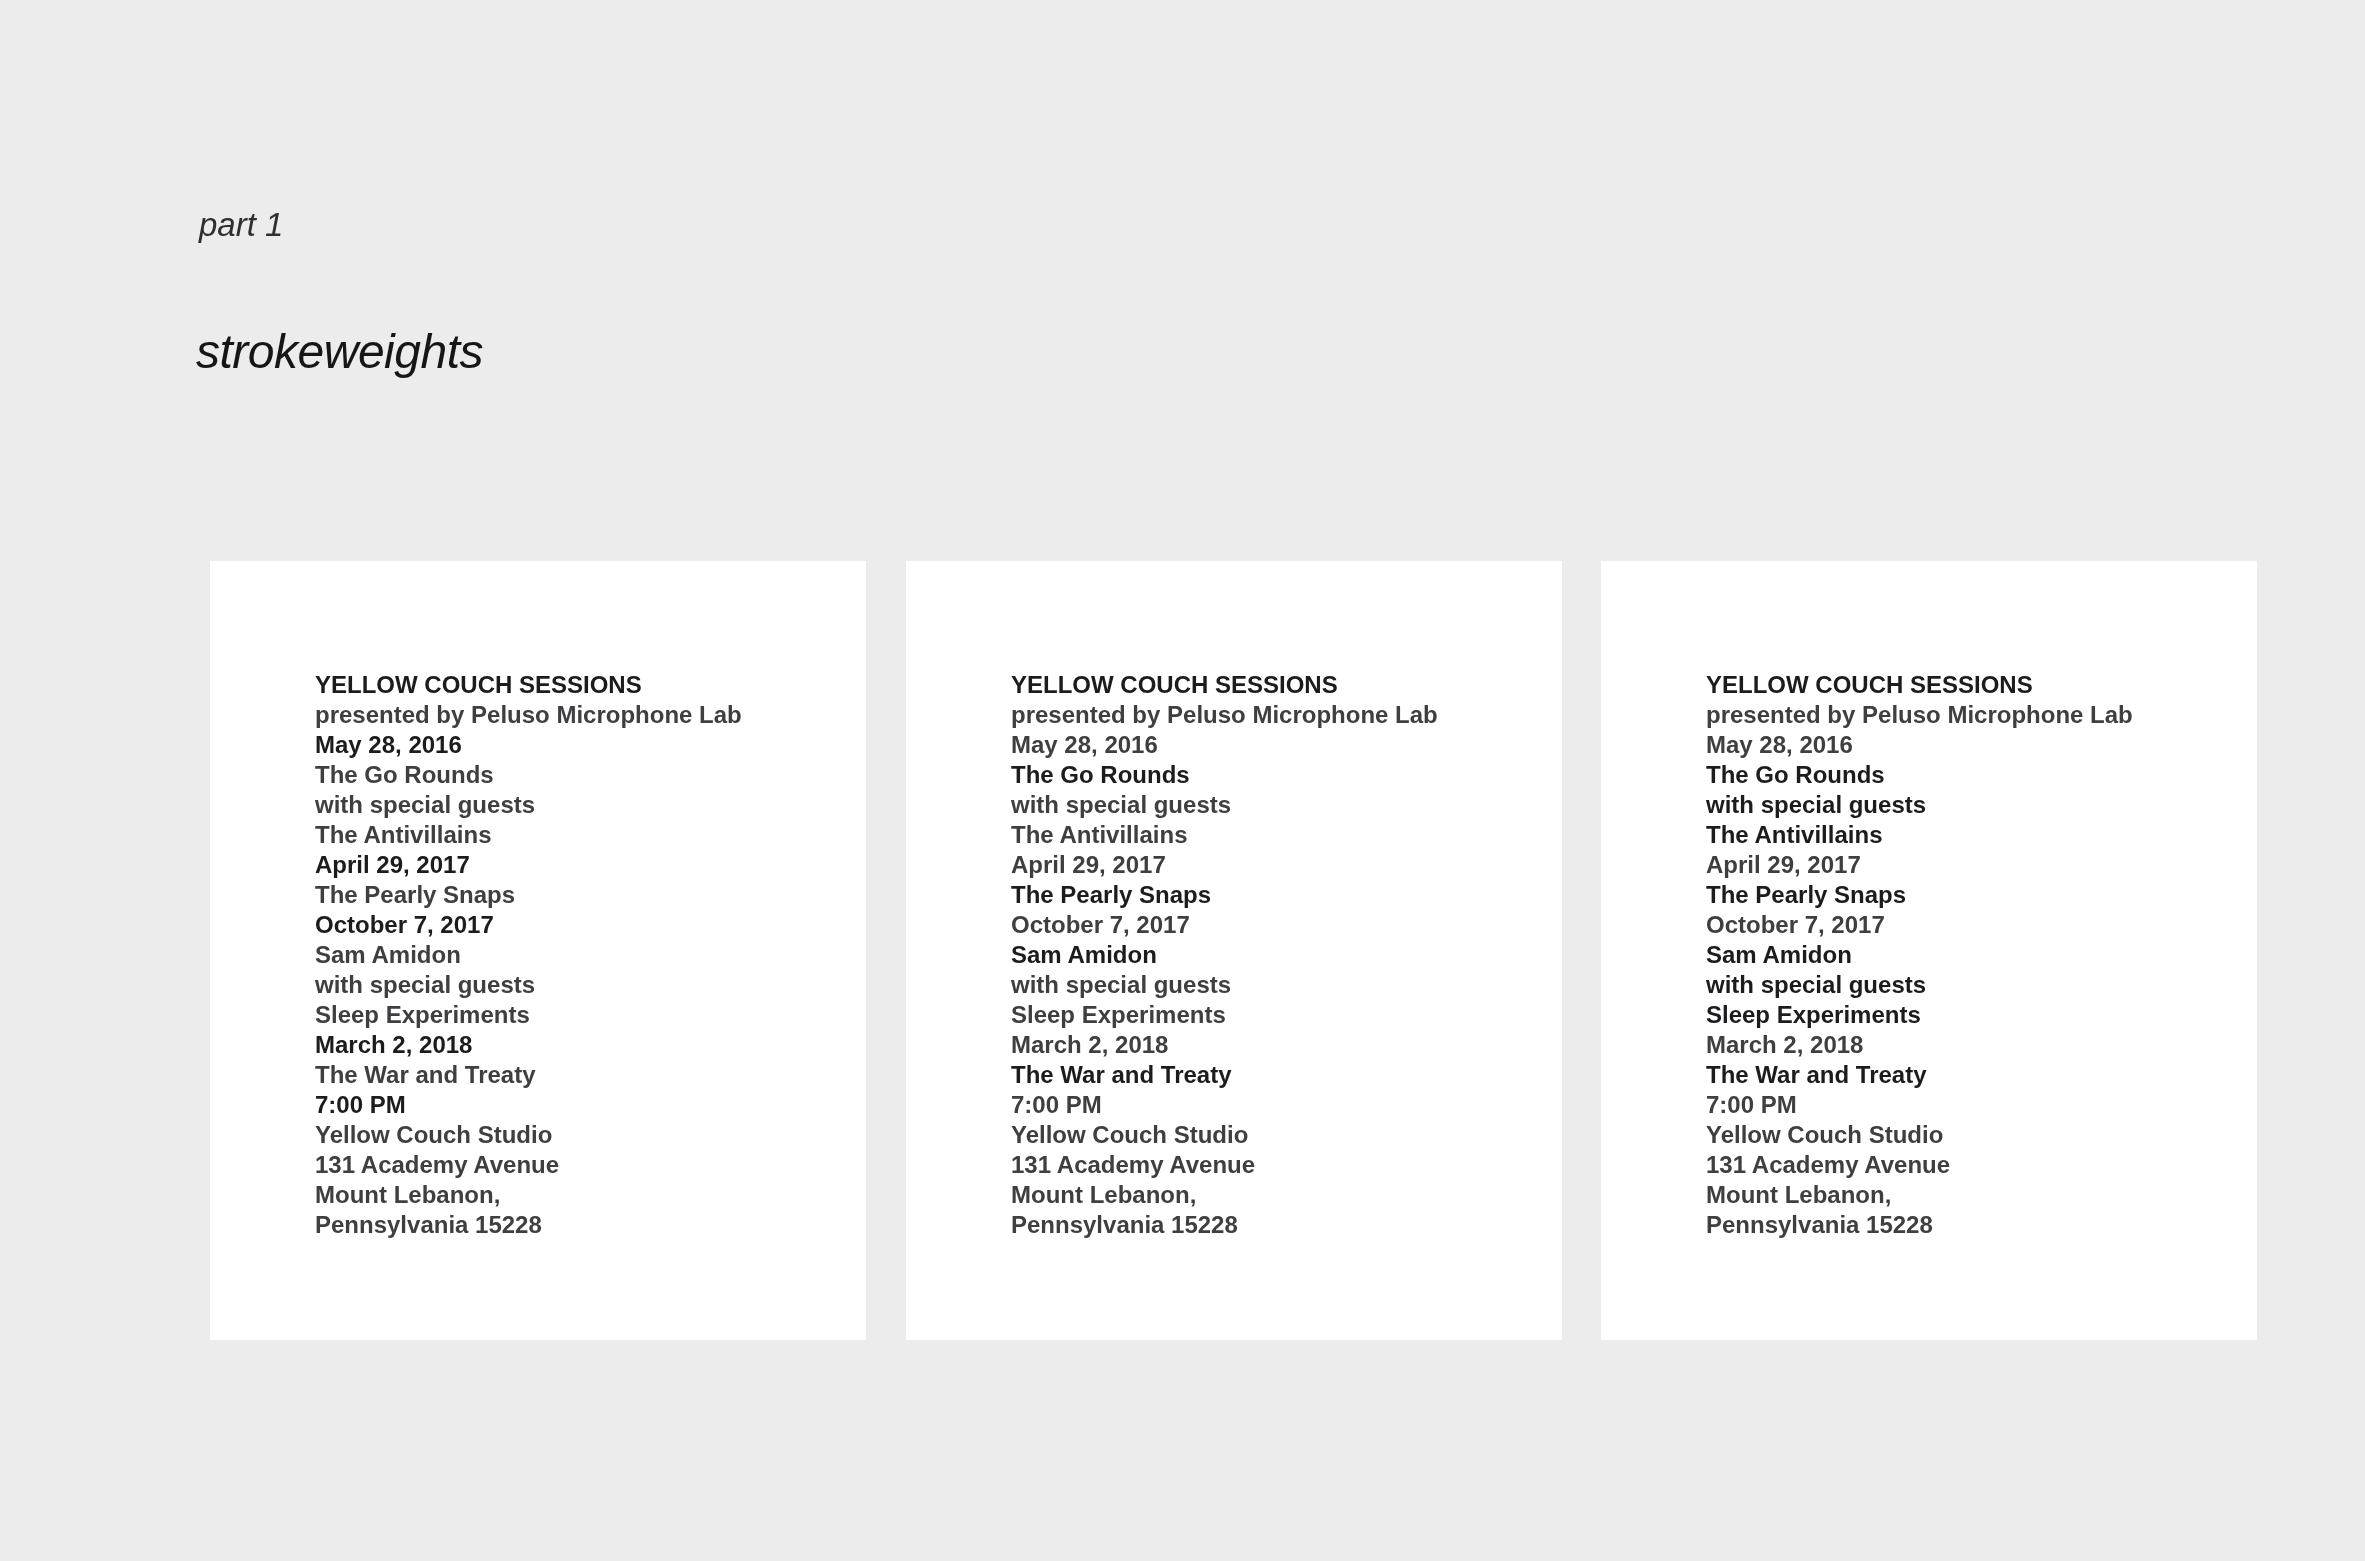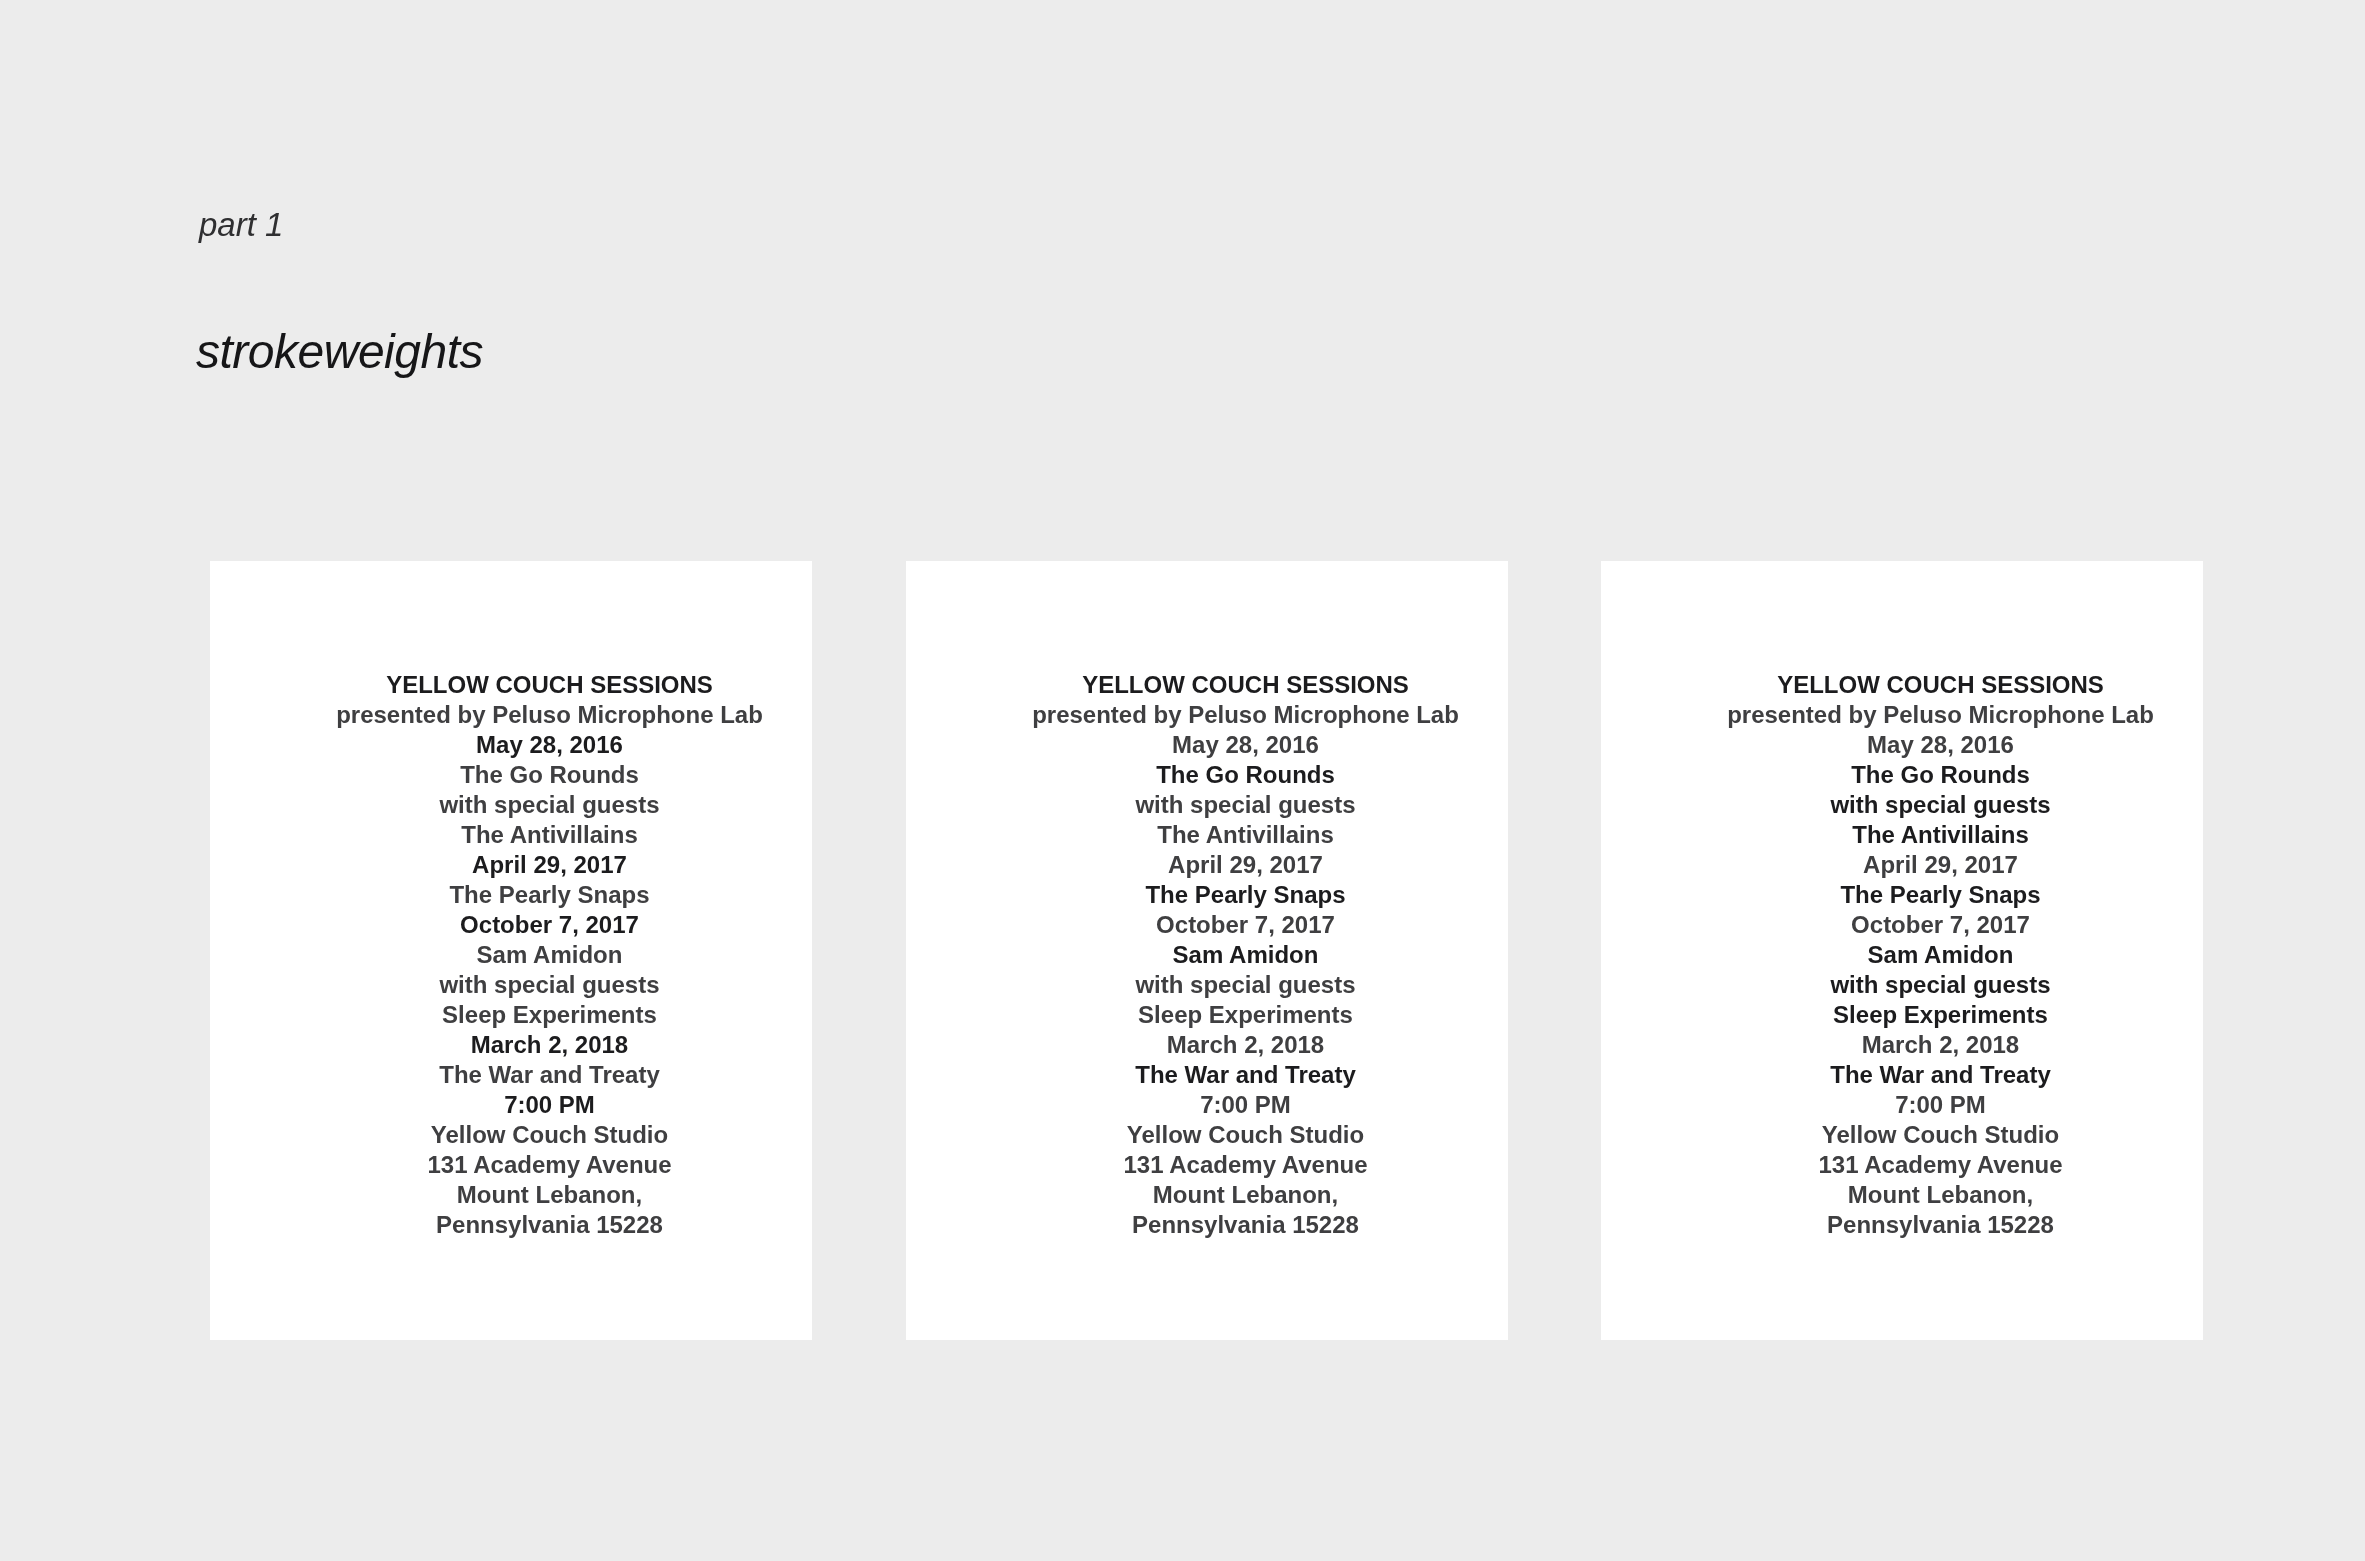--- a/index.html
+++ b/index.html
@@ -33,23 +33,22 @@
     font-style:italic;font-weight:400;
     font-size:48px;line-height:1;
     letter-spacing:-0.5px;
     color:var(--title);
     white-space:nowrap;
     margin-top:48px;
   }
   
   .card{
     position:absolute;top:561px;
-    width:602px;height:779px;
+    width:656px;height:779px;
     background:var(--card);
-    text-align:center;
   }
   .card.c1{left:210px;}
   .card.c2{left:906px;}
   .card.c3{left:1601px;}
   .poster-text{
     position:absolute;left:105px;top:109px;right:28px;
   }
   .ln{
     font-size:24px;line-height:30px;
     font-weight:700;color:var(--txt-reg);

